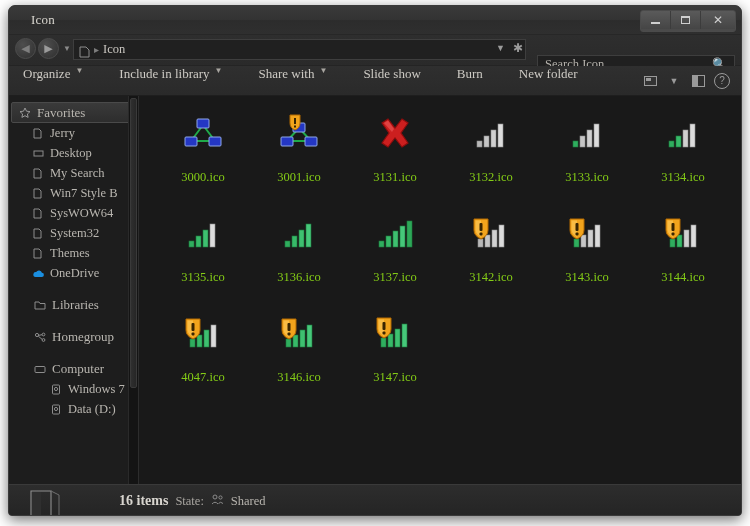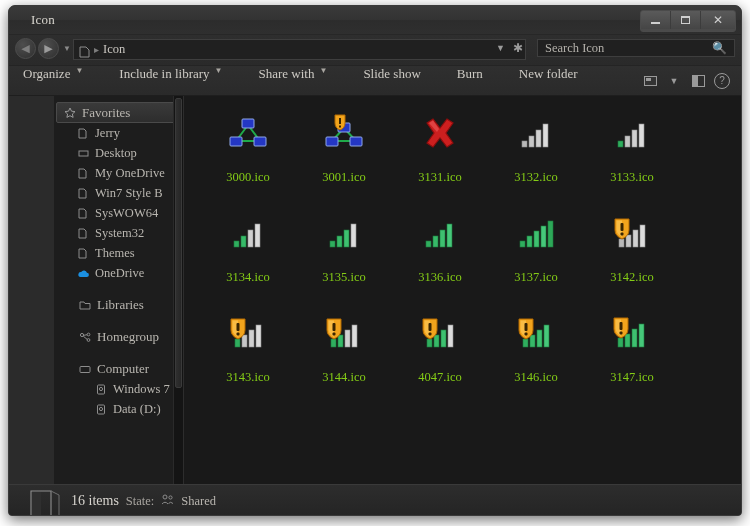--- a/index.html
+++ b/index.html
@@ -106,21 +106,21 @@
   .addr-sep { color: #7d7d7d; font-size: 10px; margin-right: 4px; }
   .addr-text { color: #c9c6c0; font-size: 12.5px; }
   .addr-right {
     position: absolute; right: 218px; top: 8px;
     display: flex; align-items: center; gap: 8px;
   }
   .addr-dd { color: #9b9b9b; font-size: 9px; }
   .addr-refresh { color: #9b9b9b; font-size: 12px; line-height: 10px; }
   .searchbox {
     position: absolute;
-    right: 6px; top: 4px;
+    right: 6px; top: 20px;
     width: 198px; height: 18px;
     background: #202020;
     border: 1px solid #3e3e3e;
     box-sizing: border-box;
     display: flex; align-items: center;
   }
   .searchbox .ph {
     margin-left: 7px;
     color: #b4b1ab; font-size: 12.5px;
     flex: 1;
@@ -182,21 +182,20 @@
     display: flex; align-items: center; justify-content: center;
     font-family: "Liberation Sans", sans-serif;
   }
 
   
   .body {
     position: relative;
     height: 388px;
     background: #191919;
     display: flex;
-    margin-left: 45px;
   }
   .sidebar {
     position: relative;
     width: 130px;
     background: #1d1d1d;
     border-right: 1px solid #2d2d2d;
     padding-top: 6px;
     box-sizing: border-box;
     overflow: hidden;
   }
@@ -288,21 +287,21 @@
   }
   .st-folder {
     width: 40px; height: 36px;
     margin-left: 16px; margin-right: 6px;
     position: relative;
   }
   .st-text {
     display: flex; align-items: baseline; gap: 7px;
     margin-top: 2px;
   }
-  .st-count { color: #d8d5cf; font-size: 14px; font-weight: normal; }
+  .st-count { color: #d8d5cf; font-size: 14px; font-weight: bold; margin-left: 48px; }
   .st-state { color: #a8a5a0; font-size: 12.5px; }
   .st-shared { color: #b8b5af; font-size: 12.5px; }
   .st-share-ico { width: 13px; height: 12px; display:inline-block; vertical-align: middle; }
 </style>
 </head>
 <body>
 
 <div id="root">
   <div class="window">
 
@@ -415,21 +414,21 @@
               </svg>
           </span>
           <span>Desktop</span>
         </div>
         <div class="nav-item indent">
           <span class="nav-ico">
             <svg width="11" height="11" viewBox="0 0 11 11">
                 <path d="M1 1h5l2 2v7H1z" fill="none" stroke="#8d8d8d"></path>
               </svg>
           </span>
-          <span>My OneDrive</span>
+          <span>My Search</span>
         </div>
         <div class="nav-item indent">
           <span class="nav-ico">
             <svg width="11" height="11" viewBox="0 0 11 11">
                 <path d="M1 1h5l2 2v7H1z" fill="none" stroke="#8d8d8d"></path>
               </svg>
           </span>
           <span>Win7 Style B</span>
         </div>
         <div class="nav-item indent">

